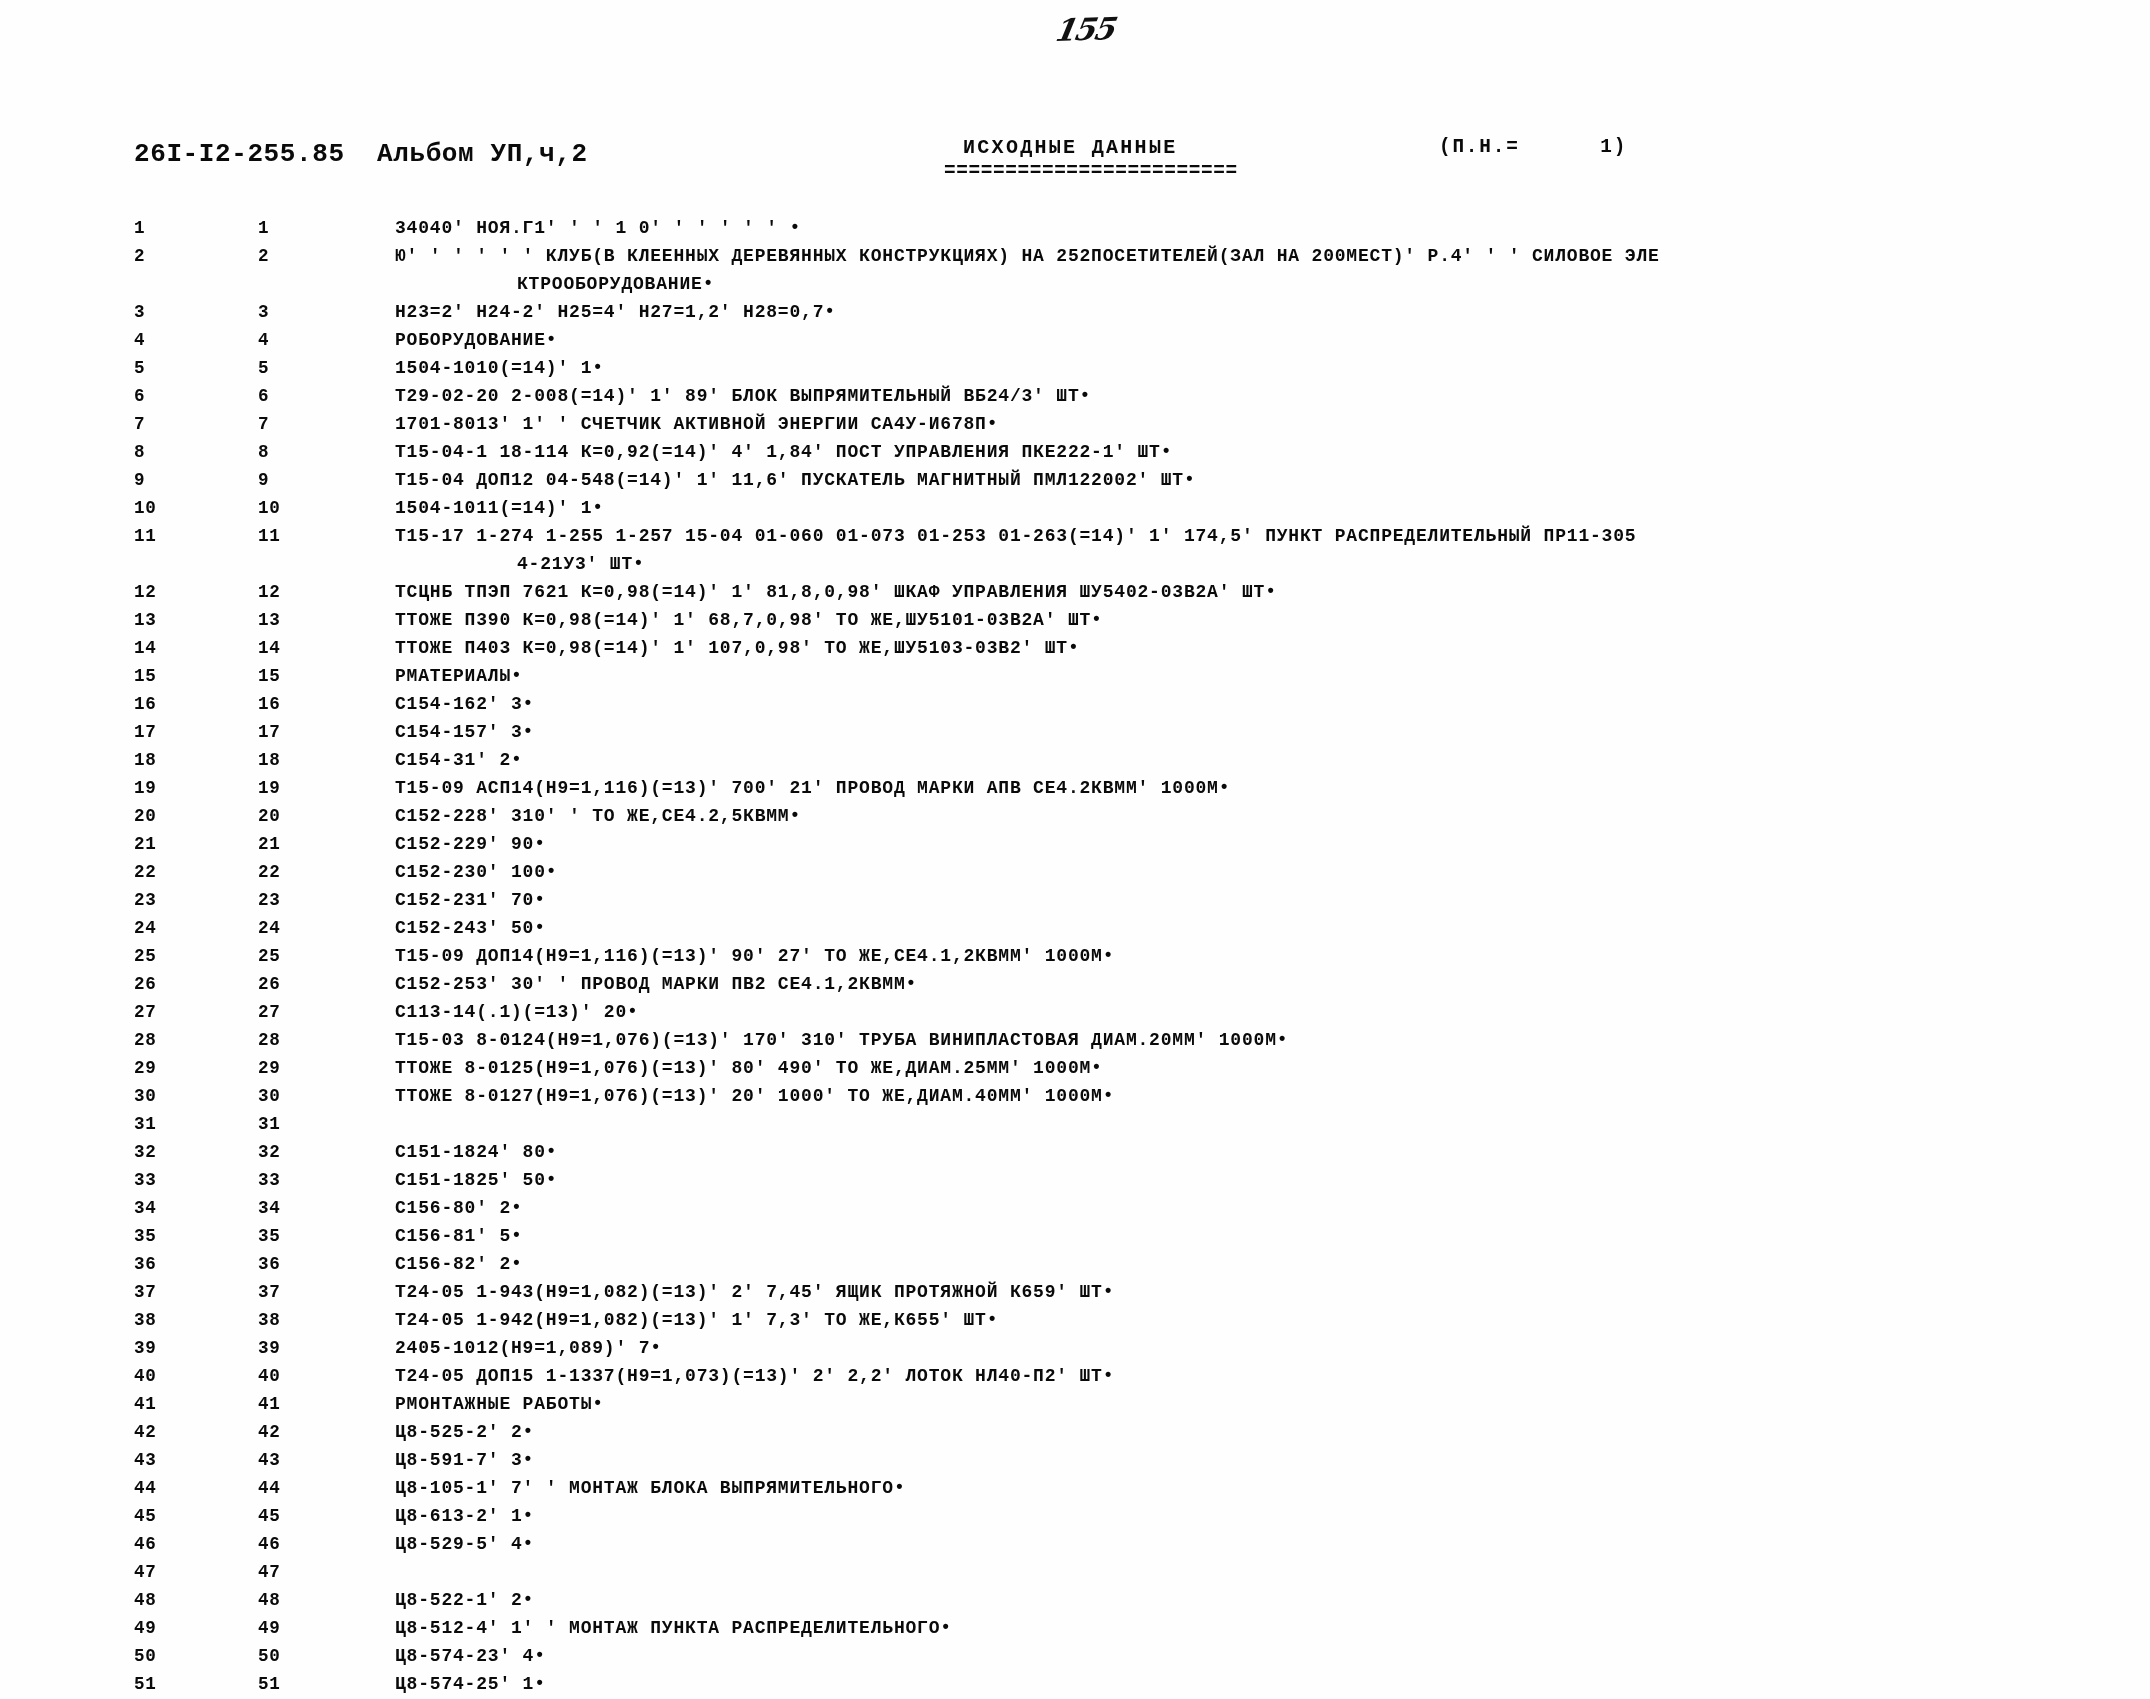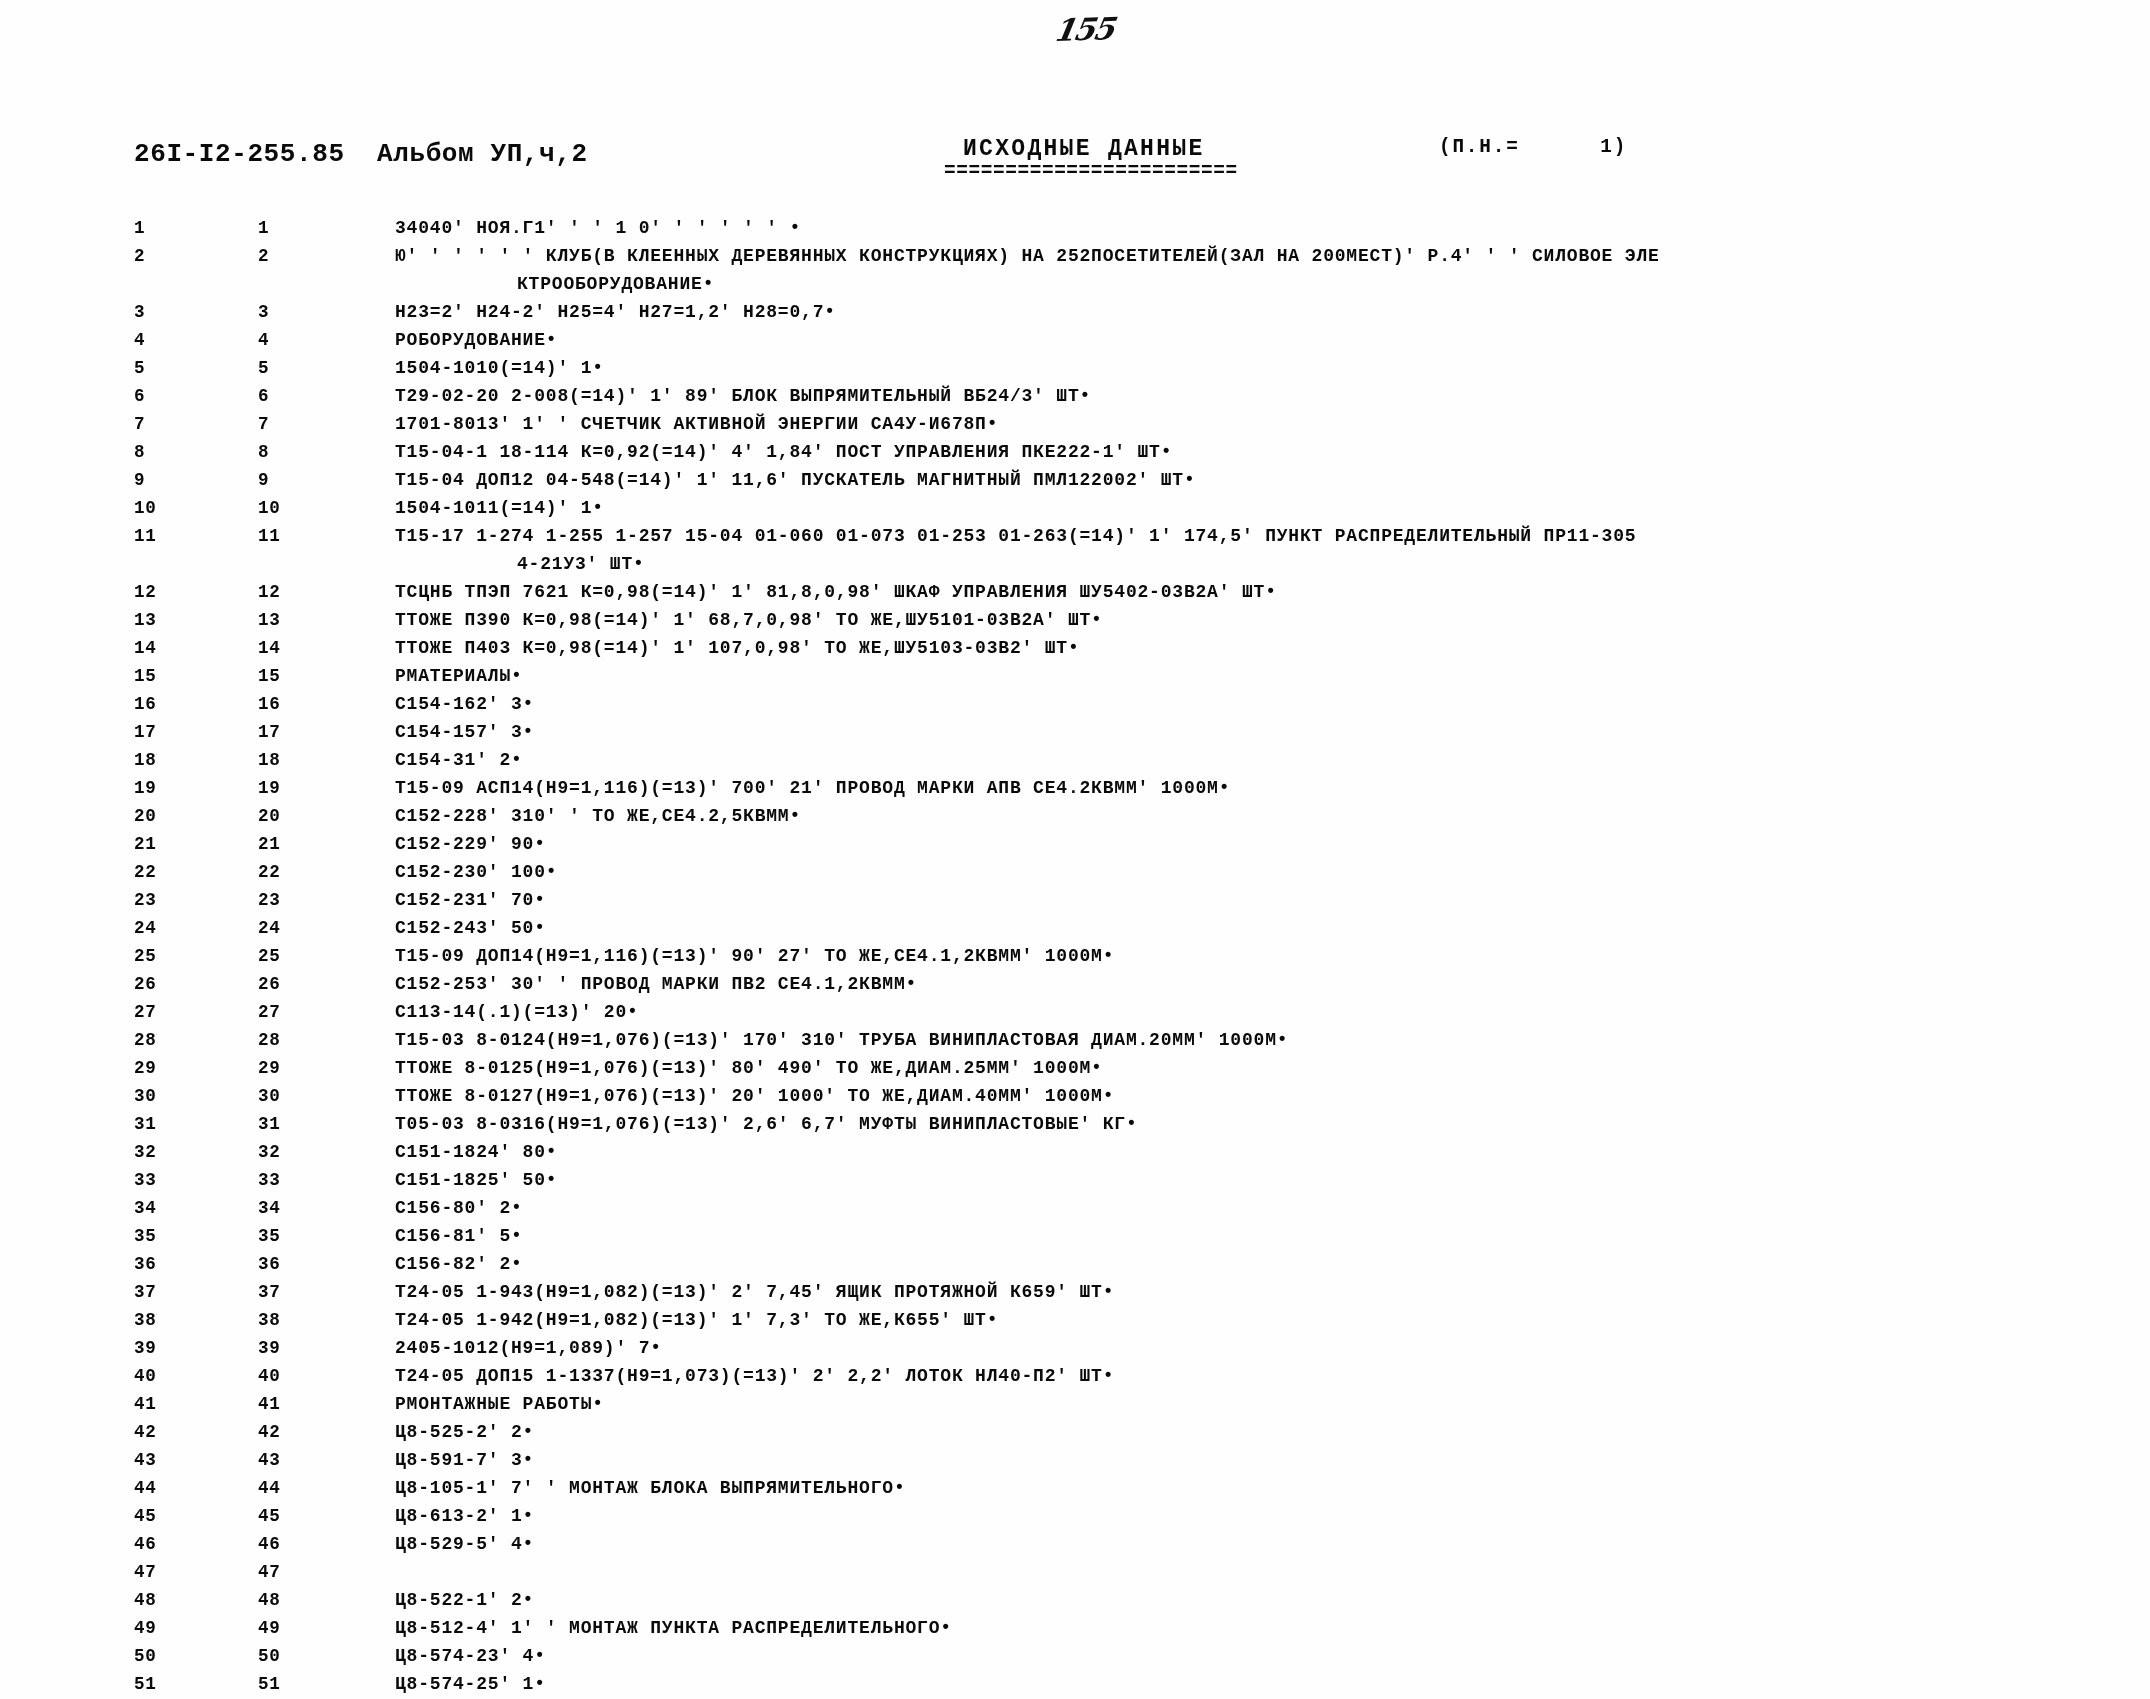--- a/index.html
+++ b/index.html
@@ -51,21 +51,21 @@
     top: 0px;
     font-size: 26px;
     font-weight: 700;
     letter-spacing: 0.6px;
     white-space: pre;
   }
   .hdr-center {
     position: absolute;
     left: 963px;
     top: -3.5px;
-    font-size: 23px;
+    font-size: 20px;
     font-weight: 700;
     letter-spacing: 2.3px;
     white-space: pre;
   }
   .hdr-rule {
     position: absolute;
     left: 944px;
     top: 21px;
     font-size: 19.4px;
     font-weight: 700;
@@ -165,21 +165,21 @@
       <div class="row"><span class="col-a">21</span><span class="col-b">21</span><span class="col-text">С152-229' 90•</span></div>
       <div class="row"><span class="col-a">22</span><span class="col-b">22</span><span class="col-text">С152-230' 100•</span></div>
       <div class="row"><span class="col-a">23</span><span class="col-b">23</span><span class="col-text">С152-231' 70•</span></div>
       <div class="row"><span class="col-a">24</span><span class="col-b">24</span><span class="col-text">С152-243' 50•</span></div>
       <div class="row"><span class="col-a">25</span><span class="col-b">25</span><span class="col-text">Т15-09 ДОП14(Н9=1,116)(=13)' 90' 27' ТО ЖЕ,СЕ4.1,2КВММ' 1000М•</span></div>
       <div class="row"><span class="col-a">26</span><span class="col-b">26</span><span class="col-text">С152-253' 30' ' ПРОВОД МАРКИ ПВ2 СЕ4.1,2КВММ•</span></div>
       <div class="row"><span class="col-a">27</span><span class="col-b">27</span><span class="col-text">С113-14(.1)(=13)' 20•</span></div>
       <div class="row"><span class="col-a">28</span><span class="col-b">28</span><span class="col-text">Т15-03 8-0124(Н9=1,076)(=13)' 170' 310' ТРУБА ВИНИПЛАСТОВАЯ ДИАМ.20ММ' 1000М•</span></div>
       <div class="row"><span class="col-a">29</span><span class="col-b">29</span><span class="col-text">ТТОЖЕ 8-0125(Н9=1,076)(=13)' 80' 490' ТО ЖЕ,ДИАМ.25ММ' 1000М•</span></div>
       <div class="row"><span class="col-a">30</span><span class="col-b">30</span><span class="col-text">ТТОЖЕ 8-0127(Н9=1,076)(=13)' 20' 1000' ТО ЖЕ,ДИАМ.40ММ' 1000М•</span></div>
-      <div class="row"><span class="col-a">31</span><span class="col-b">31</span><span class="col-text">Т05-03 8-0316(Н9=1,076)(=13)' 2,6' 6,7' МУФТЫ ВИНИПЛАСТОВЫЕ' КГ•</span></div>
+      <div class="row"><span class="col-a">31</span><span class="col-b">31</span></div>
       <div class="row"><span class="col-a">32</span><span class="col-b">32</span><span class="col-text">С151-1824' 80•</span></div>
       <div class="row"><span class="col-a">33</span><span class="col-b">33</span><span class="col-text">С151-1825' 50•</span></div>
       <div class="row"><span class="col-a">34</span><span class="col-b">34</span><span class="col-text">С156-80' 2•</span></div>
       <div class="row"><span class="col-a">35</span><span class="col-b">35</span><span class="col-text">С156-81' 5•</span></div>
       <div class="row"><span class="col-a">36</span><span class="col-b">36</span><span class="col-text">С156-82' 2•</span></div>
       <div class="row"><span class="col-a">37</span><span class="col-b">37</span><span class="col-text">Т24-05 1-943(Н9=1,082)(=13)' 2' 7,45' ЯЩИК ПРОТЯЖНОЙ К659' ШТ•</span></div>
       <div class="row"><span class="col-a">38</span><span class="col-b">38</span><span class="col-text">Т24-05 1-942(Н9=1,082)(=13)' 1' 7,3' ТО ЖЕ,К655' ШТ•</span></div>
       <div class="row"><span class="col-a">39</span><span class="col-b">39</span><span class="col-text">2405-1012(Н9=1,089)' 7•</span></div>
       <div class="row"><span class="col-a">40</span><span class="col-b">40</span><span class="col-text">Т24-05 ДОП15 1-1337(Н9=1,073)(=13)' 2' 2,2' ЛОТОК НЛ40-П2' ШТ•</span></div>
       <div class="row"><span class="col-a">41</span><span class="col-b">41</span><span class="col-text">РМОНТАЖНЫЕ РАБОТЫ•</span></div>

